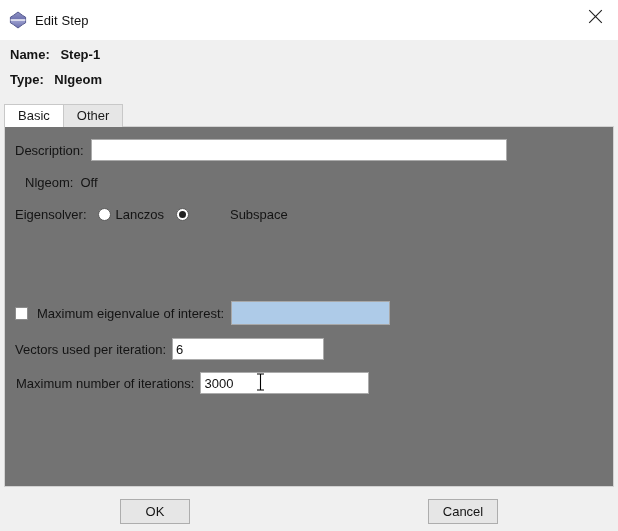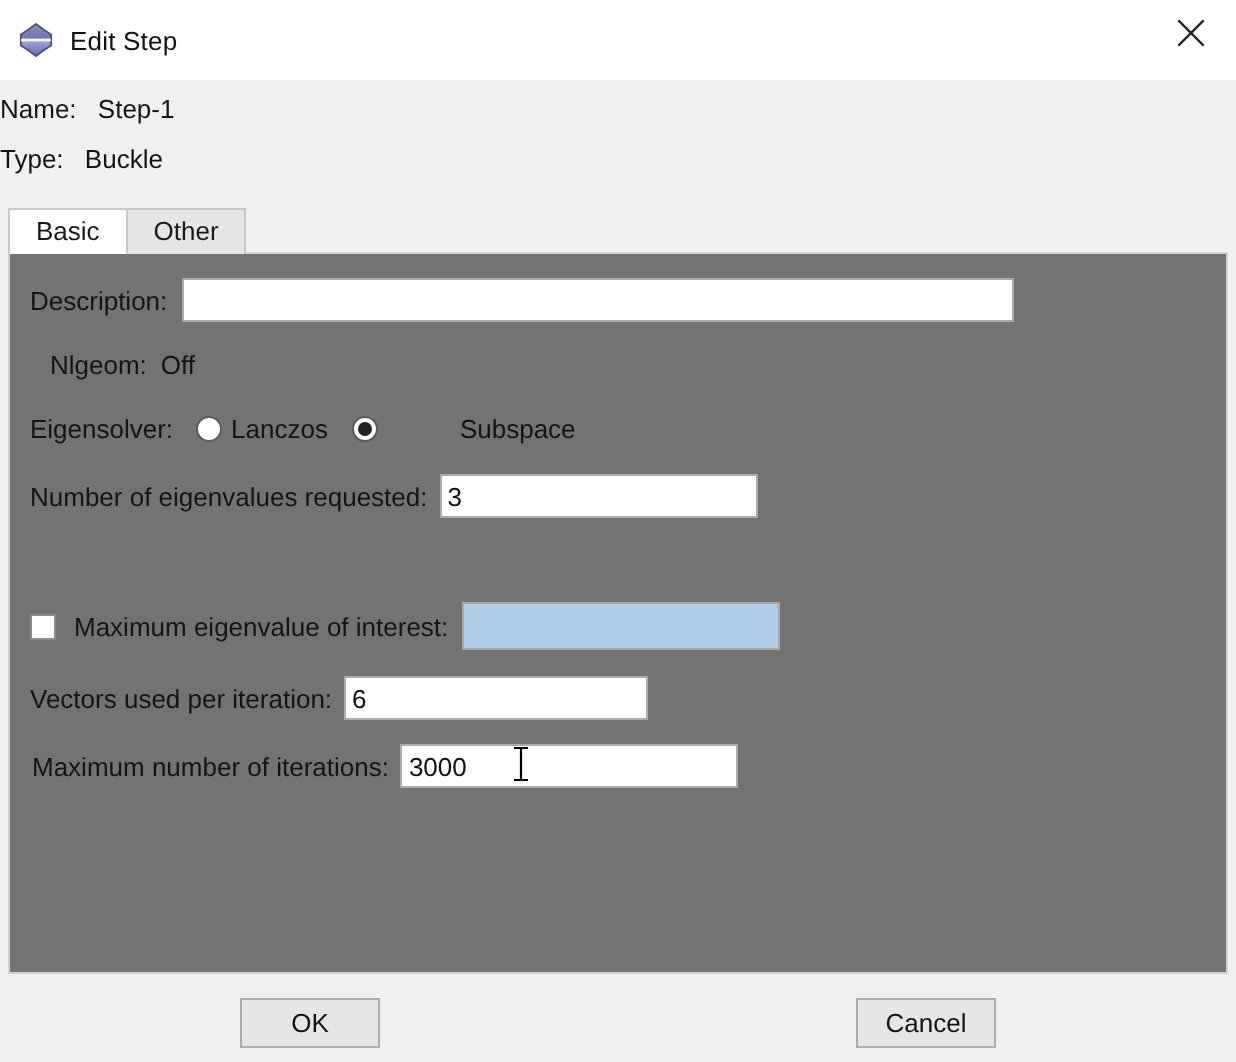--- a/index.html
+++ b/index.html
@@ -48,23 +48,24 @@
     height: 32px;
     display: flex;
     align-items: center;
     justify-content: center;
   }
   .close-btn svg { display: block; }
 
   
   .header-info {
     position: absolute;
-    left: 0;
+    left: 10px;
     top: 42px;
     width: 600px;
+    font-weight: bold;
   }
   .info-row {
     height: 25px;
     line-height: 25px;
     font-size: 13px;
     color: #141414;
     white-space: nowrap;
   }
   .info-label { margin-right: 7px; }
   .info-value { }
@@ -228,21 +229,21 @@
   </span>
 </div>
 
 <div class="header-info">
   <div class="info-row">
     <span class="info-label">Name:</span>
     <span class="info-value">Step-1</span>
   </div>
   <div class="info-row">
     <span class="info-label">Type:</span>
-    <span class="info-value">Buckle</span>
+    <span class="info-value">Nlgeom</span>
   </div>
 </div>
 
 <div class="tabstrip">
   <div class="tab active">Basic</div>
   <div class="tab">Other</div>
 </div>
 
 <div class="panel">
 
@@ -261,24 +262,20 @@
     <span style="display:inline-flex; align-items:center; margin-left:11px;">
       <span class="radio"></span>
       <span style="margin-left:5px;">Lanczos</span>
     </span>
     <span style="display:inline-flex; align-items:center; margin-left:12px;gap:36px;">
       <span class="radio checked"></span>
       <span style="margin-left:5px;">Subspace</span>
     </span>
   </div>
 
-  <div class="field-row" style="left:10px; top:110px;">
-    <span>Number of eigenvalues requested:</span>
-    <input class="tinput" style="width: 159px; margin-left: 6px;" type="text" value="3">
-  </div>
 
   <div class="field-row" style="left:10px; top:174px;">
     <span class="checkbox"></span>
     <span style="margin-left:9px;">Maximum eigenvalue of interest:</span>
     <input class="tinput highlight" style="width: 159px; margin-left: 7px; height: 24px;" type="text" value="">
   </div>
 
   <div class="field-row" style="left:10px; top:211px;">
     <span>Vectors used per iteration:</span>
     <input class="tinput" style="width: 152px; margin-left: 6px;" type="text" value="6">

